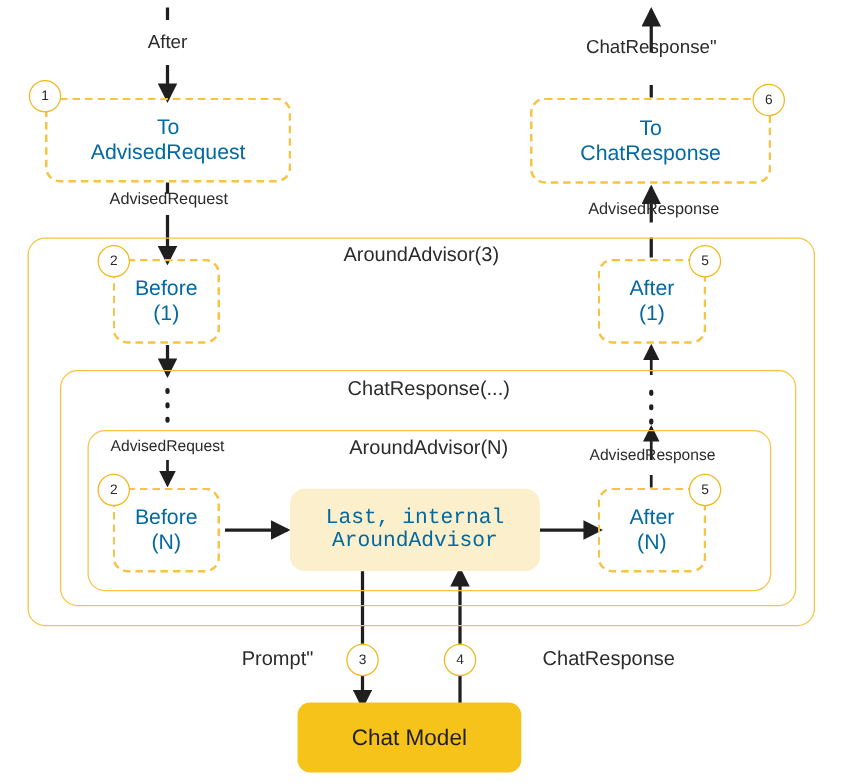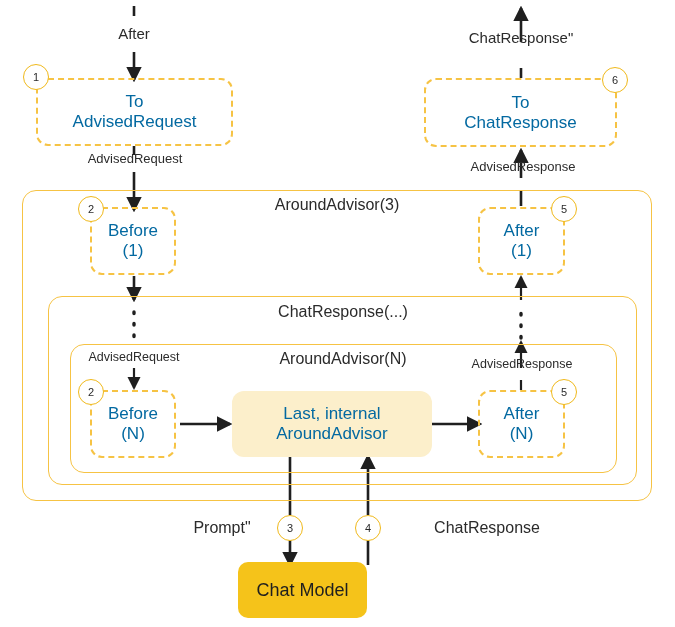--- a/index.html
+++ b/index.html
@@ -189,34 +189,34 @@
 
   <div class="lbl flow-label-sm" style="left:452px; top:357px; width:140px; font-size:12.5px;">AdvisedResponse</div>
 
   <div class="node-box dashed-box box-label" style="left:90px; top:390px; width:86px; height:68px;">
     <span style="white-space:pre-line;">Before
 (N)</span>
   </div>
   <div class="badge" style="left:78px; top:379px;">2</div>
 
   <div class="node-box cream-box" style="left:232px; top:391px; width:200px; height:66px;">
-    <span style="white-space:pre-line;">Last, internal
+    <span style="white-space:pre-line;font-family:Liberation Mono, monospace;">Last, internal
 AroundAdvisor</span>
   </div>
 
   <div class="node-box dashed-box box-label" style="left:478px; top:390px; width:87px; height:68px;">
     <span style="white-space:pre-line;">After
 (N)</span>
   </div>
   <div class="badge" style="left:551px; top:379px;">5</div>
 
   <div class="lbl flow-label" style="left:175px; top:519px; width:94px; font-size:16px;">Prompt"</div>
 
   <div class="badge" style="left:277px; top:515px;">3</div>
   <div class="badge" style="left:355px; top:515px;">4</div>
 
   <div class="lbl flow-label" style="left:412px; top:519px; width:150px; font-size:16px;">ChatResponse</div>
 
-  <div class="node-box solid-box" style="left:238px; top:562px; width:129px; height:56px;">
+  <div class="node-box solid-box" style="left:238px; top:562px; width:179px; height:56px;">
     <span>Chat Model</span>
   </div>
 
 </div>
 
 </body></html>

